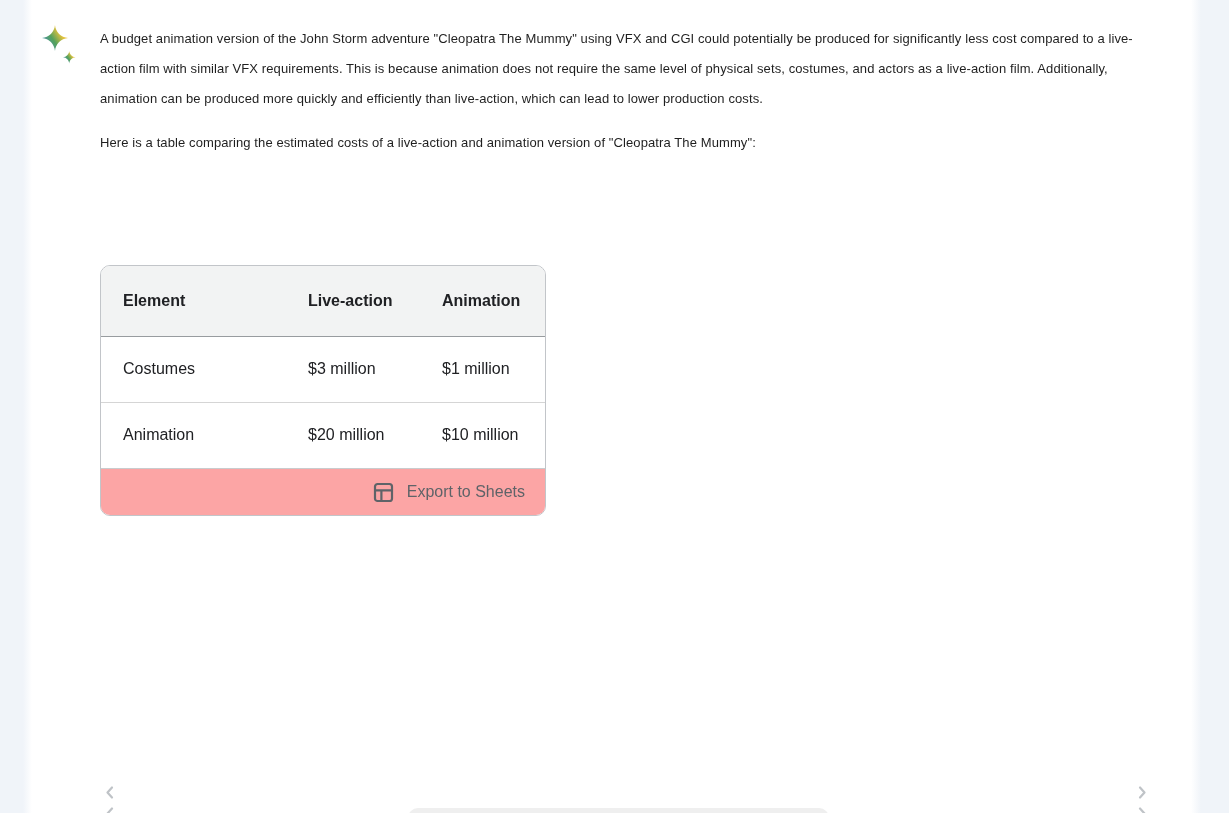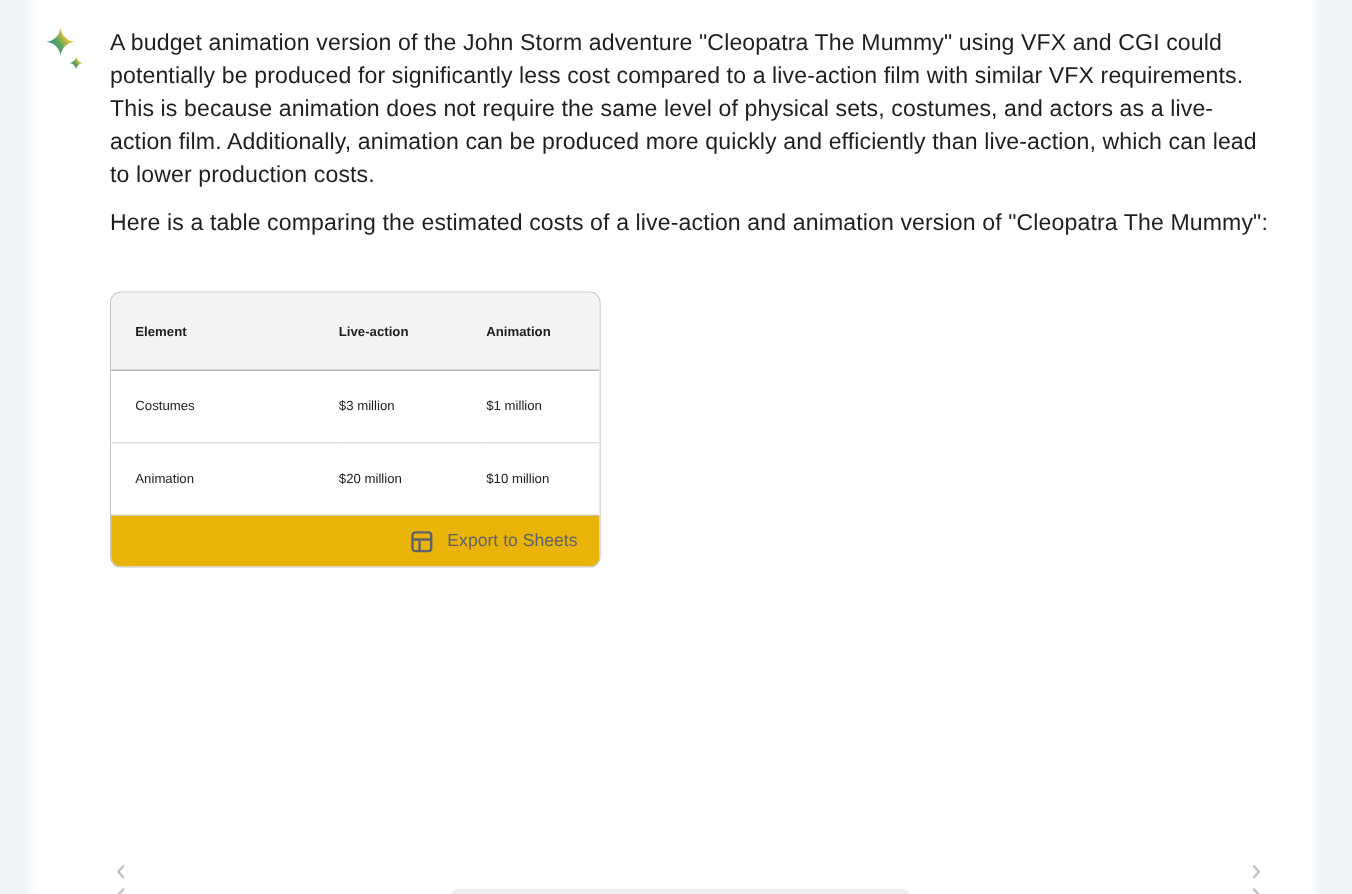--- a/index.html
+++ b/index.html
@@ -19,49 +19,49 @@
     position: absolute; right: 0; top: 0; width: 40px; height: 813px;
     background: linear-gradient(to left, #f0f4f9 0px, #f0f4f9 28px, #ffffff 38px);
   }
 
   
   .bard-icon { position: absolute; left: 42px; top: 24px; width: 38px; height: 44px; }
 
   
   .response-text {
     position: absolute; left: 100px; top: 24px; width: 1054px;
-    font-size: 21px; line-height: 30px; color: #1f1f1f;
+    font-size: 13px; line-height: 30px; color: #1f1f1f;
     letter-spacing: 0.1px;
   }
   .response-text p + p { margin-top: 14px; }
 
   
   .table-card {
     position: absolute; left: 100px; top: 265px; width: 446px;
     border: 1px solid #c2c5c9; border-radius: 10px;
     overflow: hidden; background: #ffffff;
   }
   table.cost-table { border-collapse: collapse; table-layout: fixed; width: 100%; }
   table.cost-table col.c1 { width: 207px; }
   table.cost-table col.c2 { width: 134px; }
   table.cost-table col.c3 { width: 103px; }
   table.cost-table th, table.cost-table td {
     text-align: left; vertical-align: middle;
-    font-size: 12px; color: #202124;
+    font-size: 16px; color: #202124;
   }
   table.cost-table th {
     height: 70px; background: #f2f3f3; font-weight: bold;
     border-bottom: 1px solid #989c9f;
   }
   table.cost-table td { height: 66px; background: #ffffff; border-bottom: 1px solid #d5d5d5; }
   table.cost-table tr:last-child td { border-bottom: none; }
   table.cost-table th:first-child, table.cost-table td:first-child { padding-left: 22px; }
 
   .table-footer {
-    height: 47px; background: #eab308; border-top: 1px solid #c9cbcd;
+    height: 47px; background: #fca5a5; border-top: 1px solid #c9cbcd;
     display: flex; align-items: center; justify-content: flex-end;
     padding-right: 20px;
   }
   .export-btn {
     display: flex; align-items: center; gap: 13px;
     background: none; border: none; cursor: pointer;
     font-family: "Liberation Sans", sans-serif;
     font-size: 16px; color: #5f6368;
   }
   .export-btn svg { display: block; }

